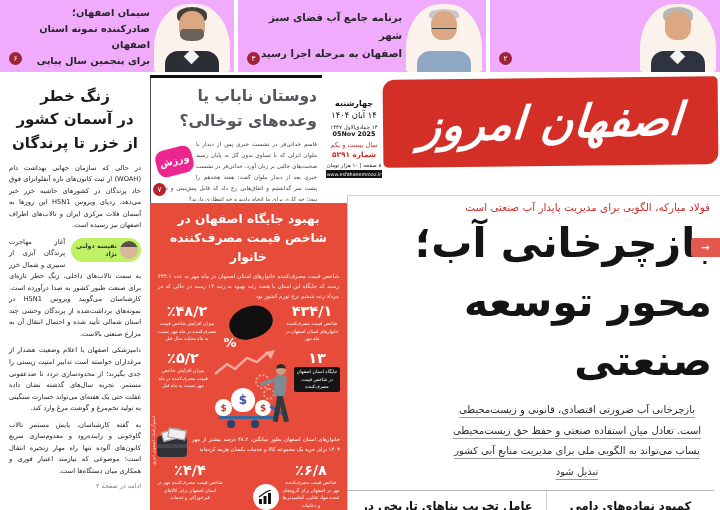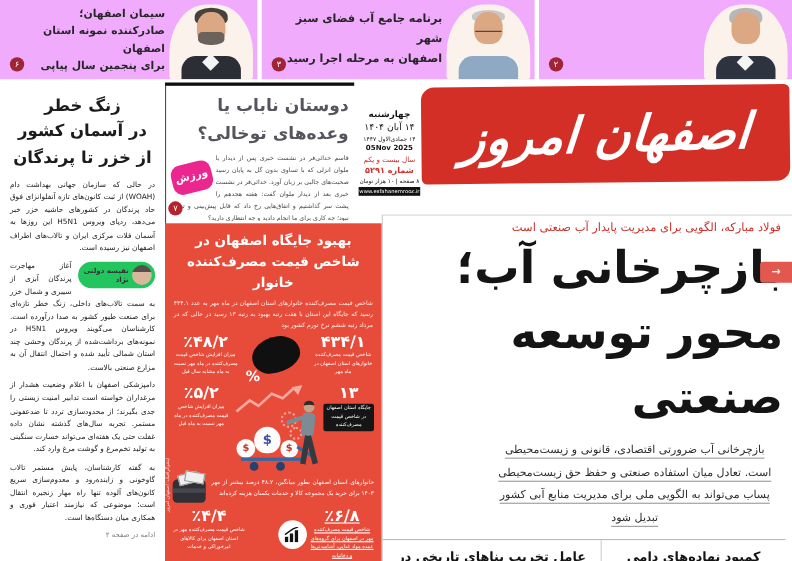--- a/index.html
+++ b/index.html
@@ -24,21 +24,21 @@
   .collar{position:absolute;bottom:10px;left:34px;width:11px;height:11px;background:#f4f4f4;transform:rotate(45deg);}
   .p-a .hair{background:#b7b7b7;} .p-a .torso{background:#2e3340;}
   .p-b .hair{background:#c8c8c8;top:9px;height:11px;} .p-b .torso{background:#8fa9c4;}
   .p-c .hair{background:#47413c;} .p-c .torso{background:#2c2e36;}
 
   
   .v-divider{position:absolute;top:78px;left:150px;width:1px;height:428px;background:#4f4f4f;}
   .left-col{position:absolute;top:75px;left:0;width:150px;height:435px;padding:6px 9px 0;box-sizing:border-box;overflow:hidden;}
   .article-title{font-size:15px;font-weight:900;color:#1c1c1c;text-align:center;line-height:1.55;margin:4px 0 8px;}
   .article-body p{font-size:6.7px;line-height:1.72;text-align:justify;color:#212121;margin:0 0 5px;}
-  .author-box{float:right;width:70px;height:24px;background:#22c55e;border-radius:12px;margin:1px 0 4px 6px;display:flex;align-items:center;gap:3px;padding:2px 3px;box-sizing:border-box;}
+  .author-box{float:right;width:70px;height:24px;background:#bef264;border-radius:12px;margin:1px 0 4px 6px;display:flex;align-items:center;gap:3px;padding:2px 3px;box-sizing:border-box;}
   .author-avatar{width:18px;height:18px;border-radius:50%;background:linear-gradient(#57504a 36%,#d8b79c 36%);flex:none;}
   .author-name{font-size:6.4px;font-weight:bold;color:#333;}
   .continue-note{font-size:6.4px;color:#7a7a7a;text-align:right;margin-top:1px;}
 
   
   .mid-col{position:absolute;top:75px;left:150px;width:197px;height:435px;}
   .sports-box{position:absolute;top:0;left:0;width:172px;height:126px;border-top:3px solid #0f0f0f;padding:6px 5px 0;box-sizing:border-box;overflow:hidden;}
   .sports-title{font-size:15.5px;font-weight:900;color:#55565d;text-align:right;line-height:1.6;}
   .sports-body{margin-top:5px;font-size:5.7px;color:#474747;line-height:1.95;text-align:justify;}
   .sports-tag{float:left;width:37px;height:27px;background:#ec268f;color:#fff;border-radius:9px;transform:rotate(-14deg);display:flex;align-items:center;justify-content:center;font-size:9.5px;font-weight:bold;margin:9px 3px 0 1px;}
@@ -73,21 +73,21 @@
   .man-leg1{position:absolute;top:32px;left:7px;width:5px;height:26px;background:#333a40;transform:rotate(10deg);}
   .man-leg2{position:absolute;top:32px;left:13px;width:5px;height:26px;background:#333a40;transform:rotate(-14deg);}
   .trend{position:absolute;top:0;left:2px;}
   .wallet-row{display:flex;gap:5px;align-items:center;margin-top:2px;}
   .wallet-note{font-size:5.3px;line-height:1.8;text-align:justify;color:#fff;flex:1;}
   .wallet-icon{width:30px;height:21px;background:#303036;border-radius:4px;position:relative;flex:none;margin-top:4px;}
   .wallet-strip{position:absolute;top:8px;left:0;right:0;height:4px;background:#46464e;}
   .bill{position:absolute;width:16px;height:8px;background:#efefef;border:0.5px solid #9a9a9a;}
   .bill1{top:-6px;left:5px;transform:rotate(-14deg);} .bill2{top:-7px;left:11px;transform:rotate(10deg);}
   .row3{margin-top:5px;}
-  .cell-flex{display:flex;align-items:center;gap:3px;text-decoration:underline;}
+  .cell-flex{display:flex;align-items:flex-end;gap:3px;}
   .chart-circle{width:26px;height:26px;background:#fff;border-radius:50%;flex:none;display:flex;align-items:center;justify-content:center;}
   .info-credit{position:absolute;left:1px;bottom:44px;writing-mode:vertical-rl;transform:rotate(180deg);font-size:4.4px;color:#ffd3cd;}
 
   
   .masthead-box{position:absolute;top:78px;left:383px;width:335px;height:88px;background:#d42f26;border-radius:12px 5px 12px 5px;display:flex;align-items:center;justify-content:center;transform:rotate(-.6deg);}
   .newspaper-logo{font-size:45px;font-weight:bold;font-style:italic;color:#fff;transform:skewX(-6deg) rotate(-1deg);white-space:nowrap;letter-spacing:-1px;}
   .date-block{position:absolute;top:99px;left:326px;width:56px;text-align:center;}
   .d-weekday{font-size:8px;font-weight:bold;color:#111;}
   .d-fa{font-size:8.4px;font-weight:normal;color:#111;margin-top:2px;}
   .d-hijri{font-size:5.5px;margin-top:4px;color:#222;}

